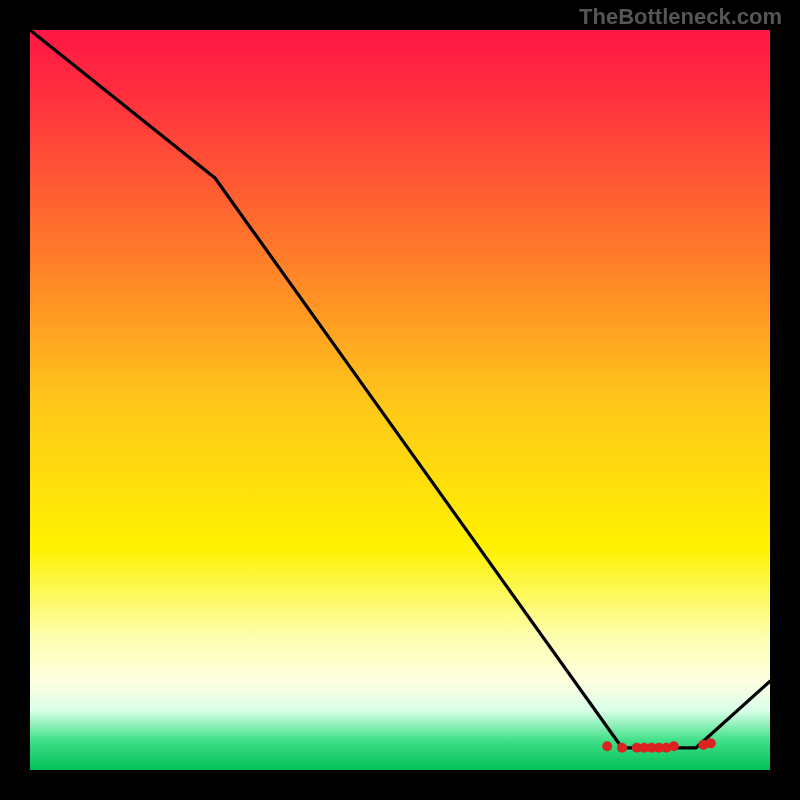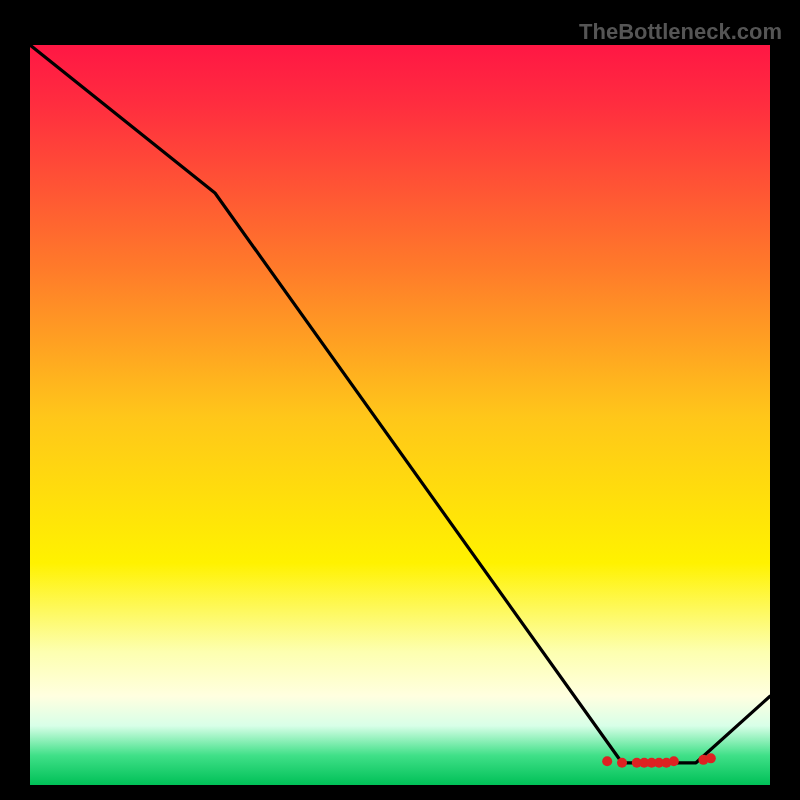--- a/index.html
+++ b/index.html
@@ -8,21 +8,20 @@
     width: 800px;
     height: 800px;
     background: #000;
     font-family: Arial, sans-serif;
     overflow: hidden;
   }
   .container {
     position: relative;
     width: 800px;
     height: 744px;
-    margin-top: 15px;
   }
   .watermark {
     position: absolute;
     top: 4px;
     right: 18px;
     font-size: 22px;
     font-weight: bold;
     color: #555;
     z-index: 10;
   }

